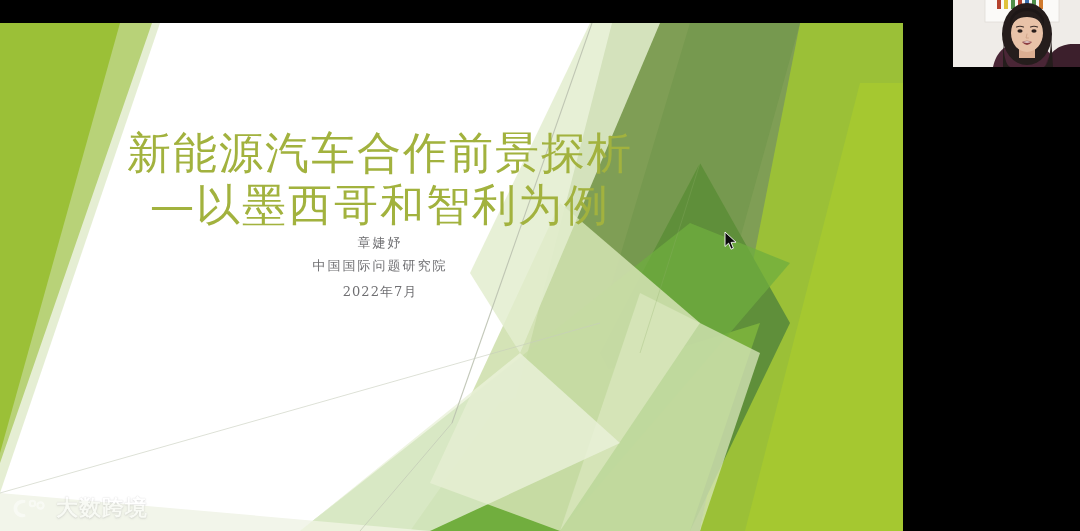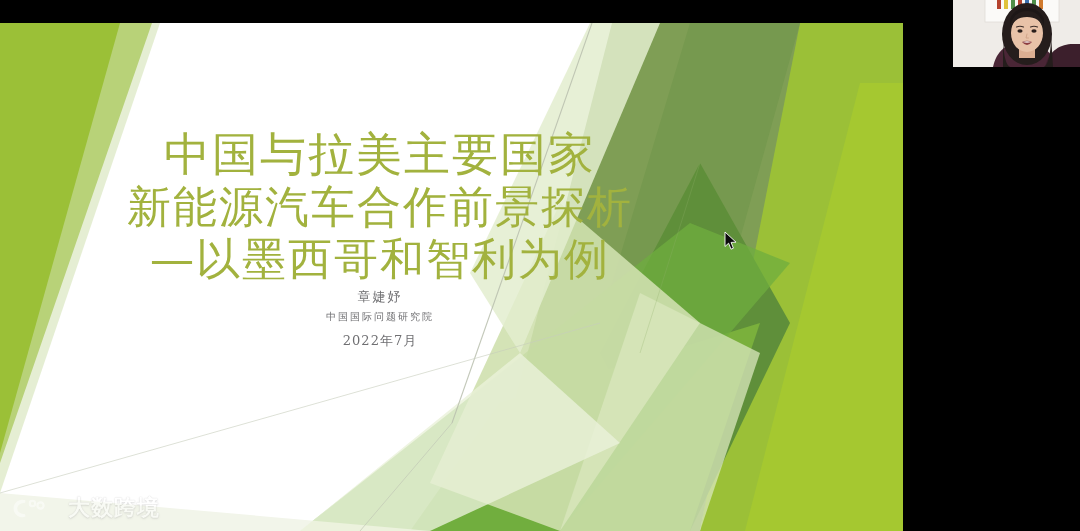--- a/index.html
+++ b/index.html
@@ -71,31 +71,31 @@
   .title-line.sub { font-size: 44px; }
 
   .meta-lines {
     text-align: center;
     color: #6f6f72;
     font-family: "DejaVu Serif", "Liberation Serif", serif;
     line-height: 1.78;
     white-space: nowrap;
   }
   .meta-author { display: block; font-size: 13px; letter-spacing: 2px; }
-  .meta-org    { display: block; font-size: 10px; letter-spacing: 2px; }
+  .meta-org    { display: block; font-size: 13px; letter-spacing: 2px; }
   .meta-date   { display: block; font-size: 13px; letter-spacing: 1px; margin-top: 3px; }
 
   
   #watermark {
     position: absolute;
     left: 12px;
     bottom: 8px;
     display: flex;
     align-items: center;
-    gap: 22px;
+    gap: 10px;
     opacity: 0.52;
     pointer-events: none;
   }
   #watermark .wm-text {
     font-family: "DejaVu Sans", "Liberation Sans", sans-serif;
     font-size: 22px;
     font-weight: 700;
     color: #ffffff;
     letter-spacing: 1px;
     text-shadow:
@@ -157,21 +157,20 @@
       <polygon points="520,330 620,420 430,508 300,508" fill="#eaf1da" opacity="0.8"></polygon>
 
       <line x1="592" y1="0" x2="452" y2="400" stroke="#b9bfae" stroke-width="1.1" opacity="0.85"></line>
       <line x1="452" y1="400" x2="360" y2="508" stroke="#c2c8b6" stroke-width="1" opacity="0.7"></line>
       <line x1="600" y1="300" x2="0" y2="470" stroke="#c7cdbc" stroke-width="1" opacity="0.6"></line>
       <line x1="700" y1="140" x2="640" y2="330" stroke="#8fae6a" stroke-width="0.8" opacity="0.35"></line>
     </svg>
 
     <div id="title-block">
       <div class="title-lines">
-        <span class="title-line">中国与拉美主要国家</span>
         <span class="title-line sub">新能源汽车合作前景探析</span>
         <span class="title-line sub">—以墨西哥和智利为例</span>
       </div>
       <div class="meta-lines">
         <span class="meta-author">章婕妤</span>
         <span class="meta-org">中国国际问题研究院</span>
         <span class="meta-date">2022年7月</span>
       </div>
     </div>
 

